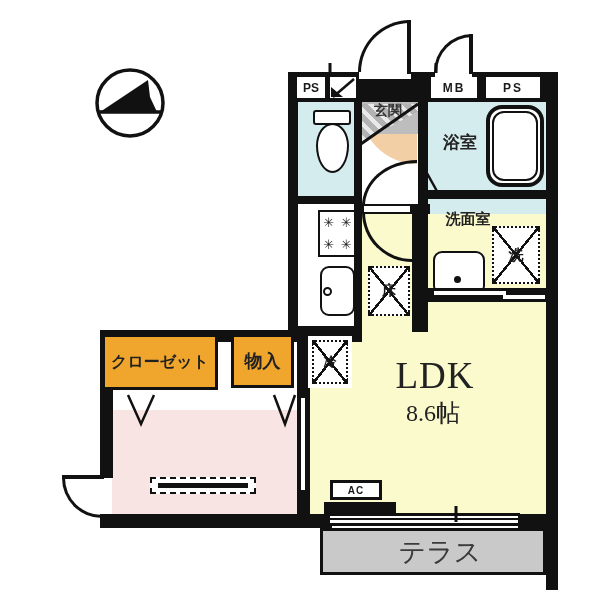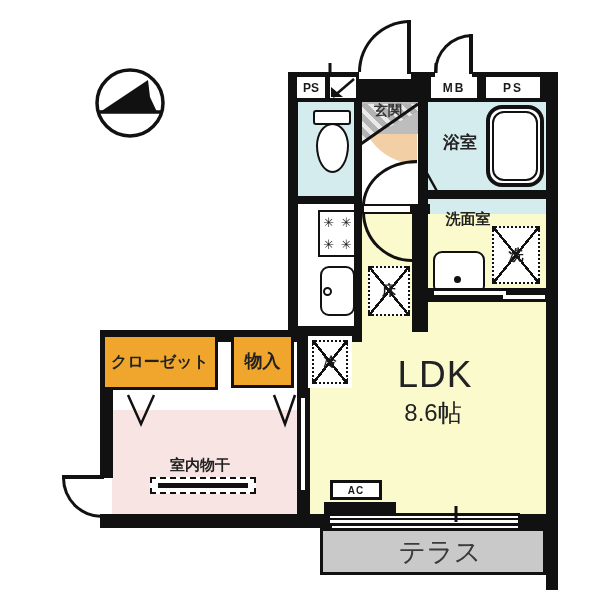--- a/index.html
+++ b/index.html
@@ -2,21 +2,21 @@
 <html><head>
 <meta charset="utf-8">
 <style>
   html,body{margin:0;padding:0;background:#fff;}
   #stage{position:relative;width:600px;height:600px;background:#fff;overflow:hidden;
          font-family:"Liberation Sans","DejaVu Sans",sans-serif;color:#1a1a1a;}
   .abs{position:absolute;box-sizing:border-box;}
   .wall{position:absolute;background:#111;box-sizing:border-box;}
   .room{position:absolute;box-sizing:border-box;}
   .lbl{position:absolute;box-sizing:border-box;display:flex;align-items:center;justify-content:center;
-       font-weight:bold;color:#222;white-space:nowrap;}
+       font-weight:bold;color:#222;white-space:nowrap;font-family:Liberation Serif, serif;}
   .whitebox{position:absolute;background:#fff;box-sizing:border-box;display:flex;align-items:center;justify-content:center;font-weight:bold;}
   .arcTL{position:absolute;box-sizing:border-box;border-top:3px solid #111;border-left:3px solid #111;
          border-top-left-radius:100% 100%;background:transparent;}
   .arcBL{position:absolute;box-sizing:border-box;border-bottom:3px solid #111;border-left:3px solid #111;
          border-bottom-left-radius:100% 100%;background:transparent;}
   .fanTR{position:absolute;border-bottom-left-radius:100% 100%;}
   .xbox{position:absolute;box-sizing:border-box;background-color:#fff;border:2px dotted #111;
         display:flex;align-items:center;justify-content:center;font-weight:bold;
         background-image:
           linear-gradient(to top right, transparent calc(50% - 1.2px), #111 calc(50% - 1.2px), #111 calc(50% + 1.2px), transparent calc(50% + 1.2px)),
@@ -108,21 +108,20 @@
   <div class="arcTL" style="left:434px;top:34px;width:38px;height:38px;"></div>
   <div class="wall" style="left:469px;top:34px;width:4px;height:40px;"></div>
 
   <div class="arcBL" style="left:362px;top:212px;width:50px;height:50px;"></div>
 
   <div class="lbl" style="left:434px;top:130px;width:52px;height:24px;font-size:17px;">浴室</div>
   <div class="lbl" style="left:430px;top:208px;width:76px;height:22px;font-size:15px;">洗面室</div>
   <div class="lbl" style="left:380px;top:355px;width:110px;height:40px;font-size:37px;font-weight:normal;letter-spacing:1px;">LDK</div>
   <div class="lbl" style="left:378px;top:395px;width:110px;height:36px;font-size:24px;font-weight:normal;">8.6帖</div>
   <div class="lbl" style="left:370px;top:535px;width:130px;height:32px;font-size:26px;font-weight:normal;color:#444;">テラス</div>
-  <div class="lbl" style="left:140px;top:456px;width:120px;height:18px;font-size:15px;">室内物干</div>
   <div class="abs" style="left:150px;top:477px;width:106px;height:17px;border:2px dashed #111;background:#fff;">
     <div class="abs" style="left:6px;top:4px;width:90px;height:5px;background:#111;"></div>
   </div>
 
   <div class="lbl" style="left:102px;top:334px;width:116px;height:56px;background:#f0a62c;border:3px solid #111;font-size:16px;">
     <span>クローゼット</span>
     </div>
   <div class="lbl" style="left:231px;top:334px;width:63px;height:54px;background:#f0a62c;border:3px solid #111;font-size:18px;">
     <span>物入</span>
     </div>

